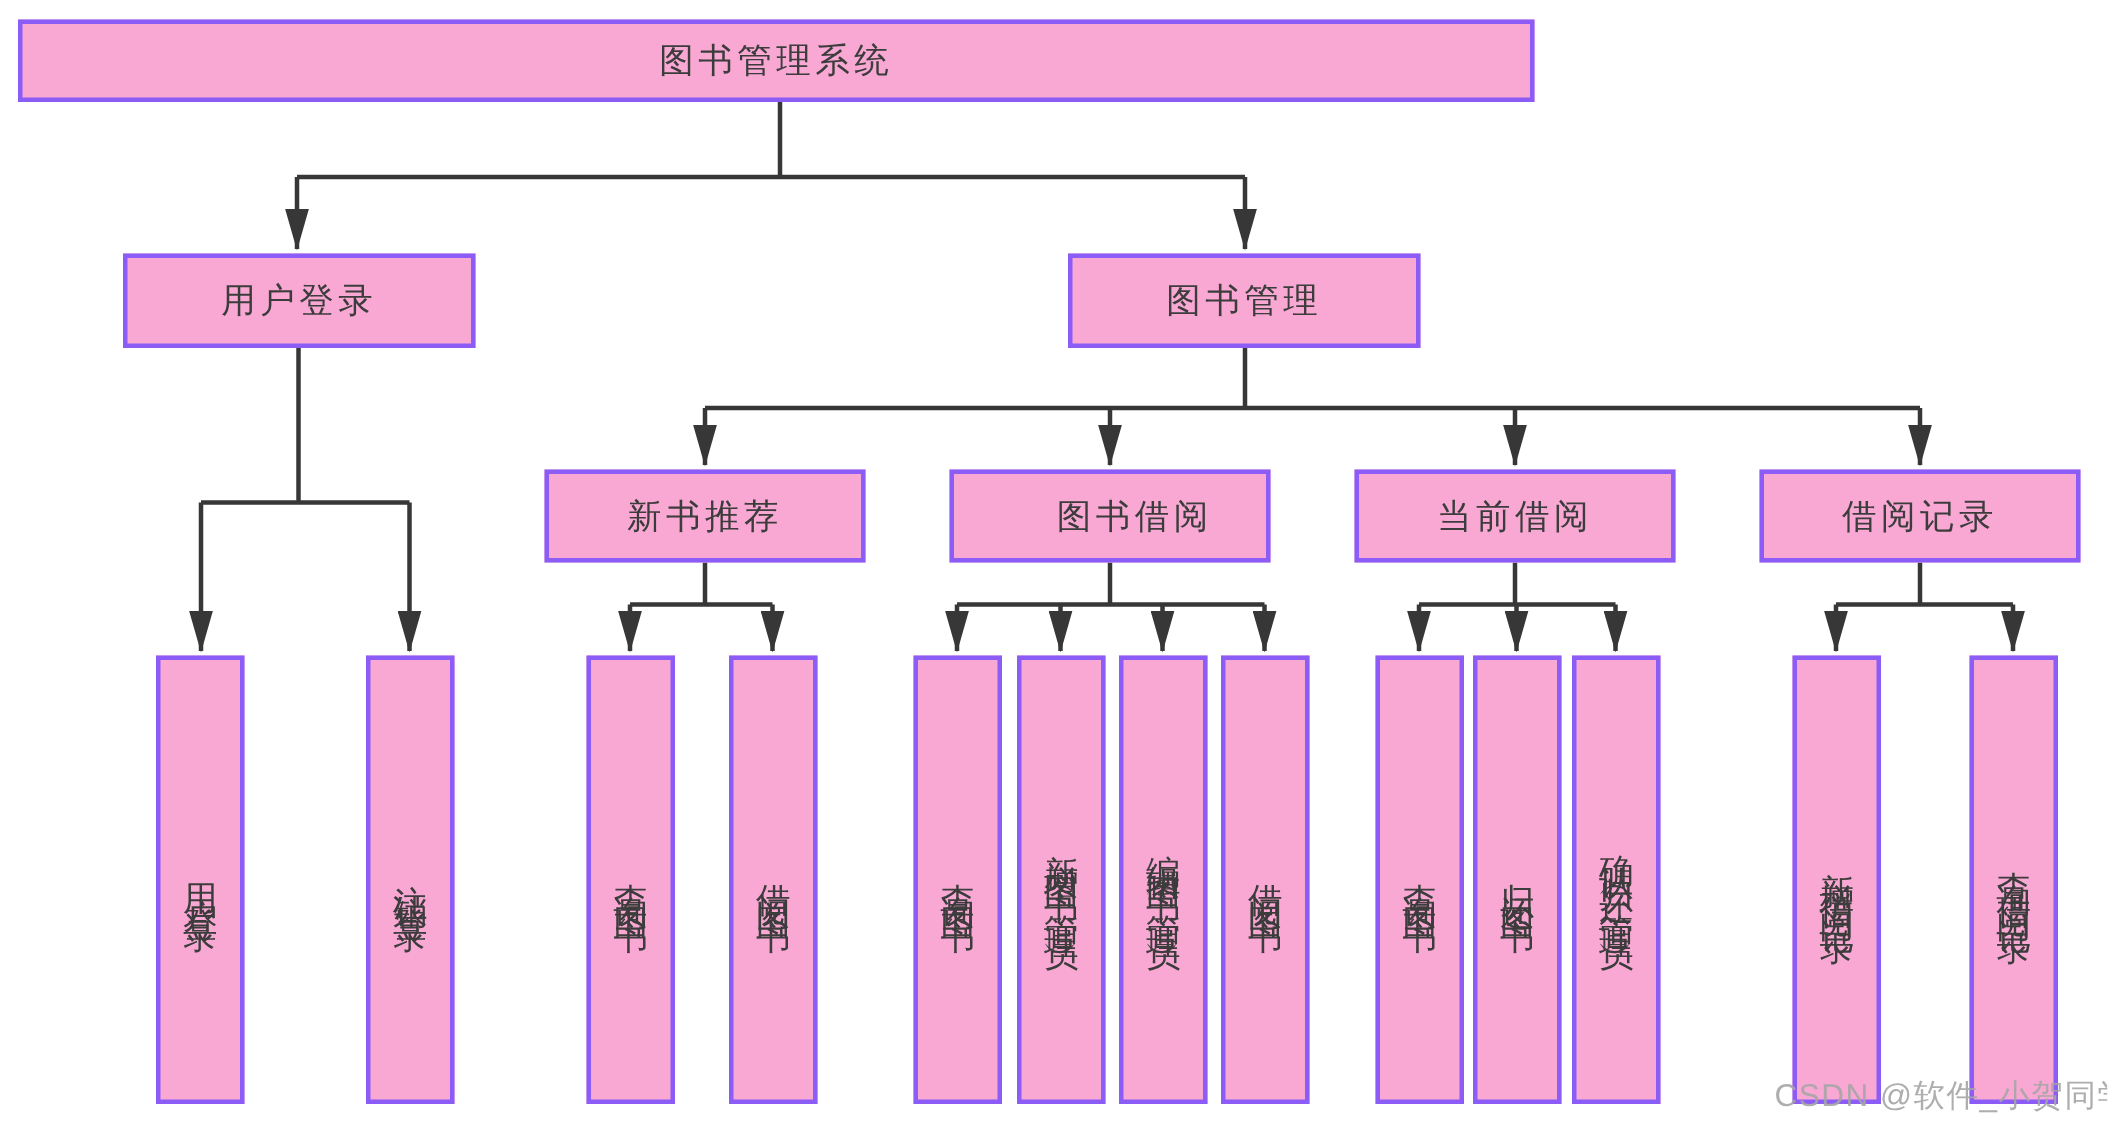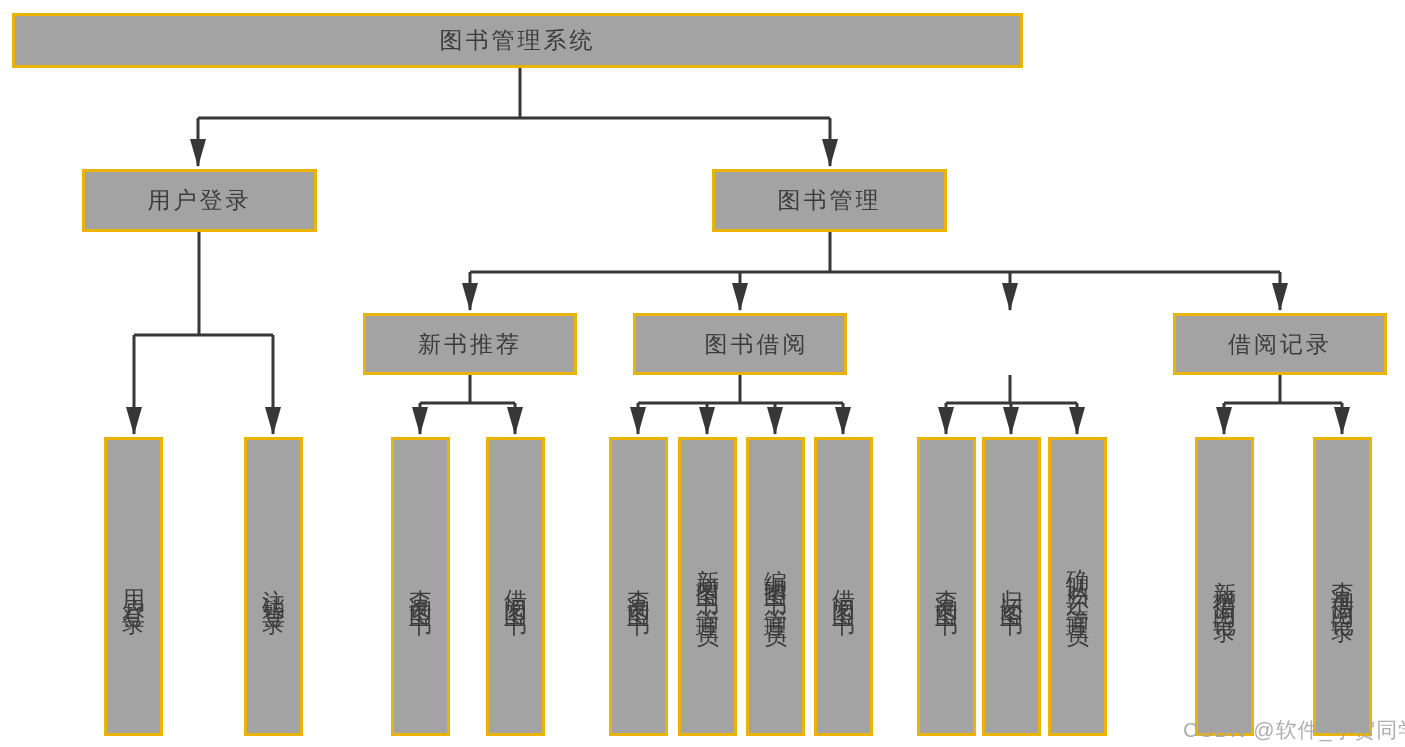--- a/index.html
+++ b/index.html
@@ -18,22 +18,22 @@
   .connectors {
     position: absolute;
     left: 0; top: 0;
     width: 1405px;
     height: 747px;
     z-index: 1;
   }
   .node {
     position: absolute;
     box-sizing: border-box;
-    border: 3px solid #eab308;
-    background: #a3a3a3;
+    border: 3px solid #8b5cf6;
+    background: #f9a8d4;
     display: flex;
     align-items: center;
     justify-content: center;
     color: #3c3c3c;
     z-index: 2;
   }
   .hnode {
     font-size: 23px;
     letter-spacing: 3px;
     line-height: 1;
@@ -117,20 +117,21 @@
     </g>
   </svg>
 
   <div class="node hnode" style="left:12px; top:13px; width:1011px; height:55px;">图书管理系统</div>
 
   <div class="node hnode" style="left:82px; top:169px; width:235px; height:63px;">用户登录</div>
   <div class="node hnode" style="left:363px; top:313px; width:214px; height:62px;">新书推荐</div>
 
   <div class="node hnode" style="left:712px; top:169px; width:235px; height:63px;">图书管理</div>
   <div class="node hnode" style="left:633px; top:313px; width:214px; height:62px;padding-left:33px;">图书借阅</div>
+  <div class="node hnode" style="left:903px; top:313px; width:214px; height:62px;">当前借阅</div>
   <div class="node hnode" style="left:1173px; top:313px; width:214px; height:62px;">借阅记录</div>
 
   <div class="node vnode" style="left:104px;">
     <span class="vtext">用户登录</span>
   </div>
   <div class="node vnode" style="left:244px;">
     <span class="vtext">注销登录</span>
   </div>
 
   <div class="node vnode" style="left:391px;">

